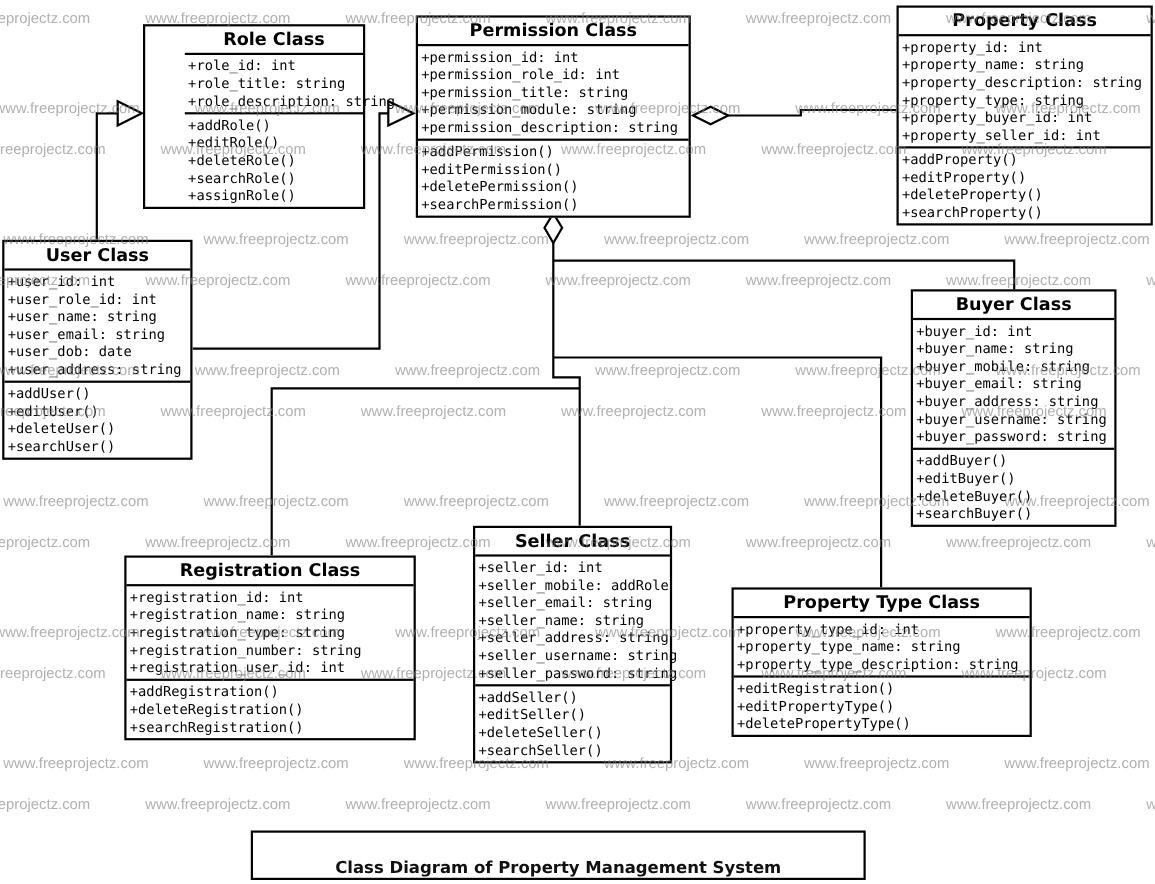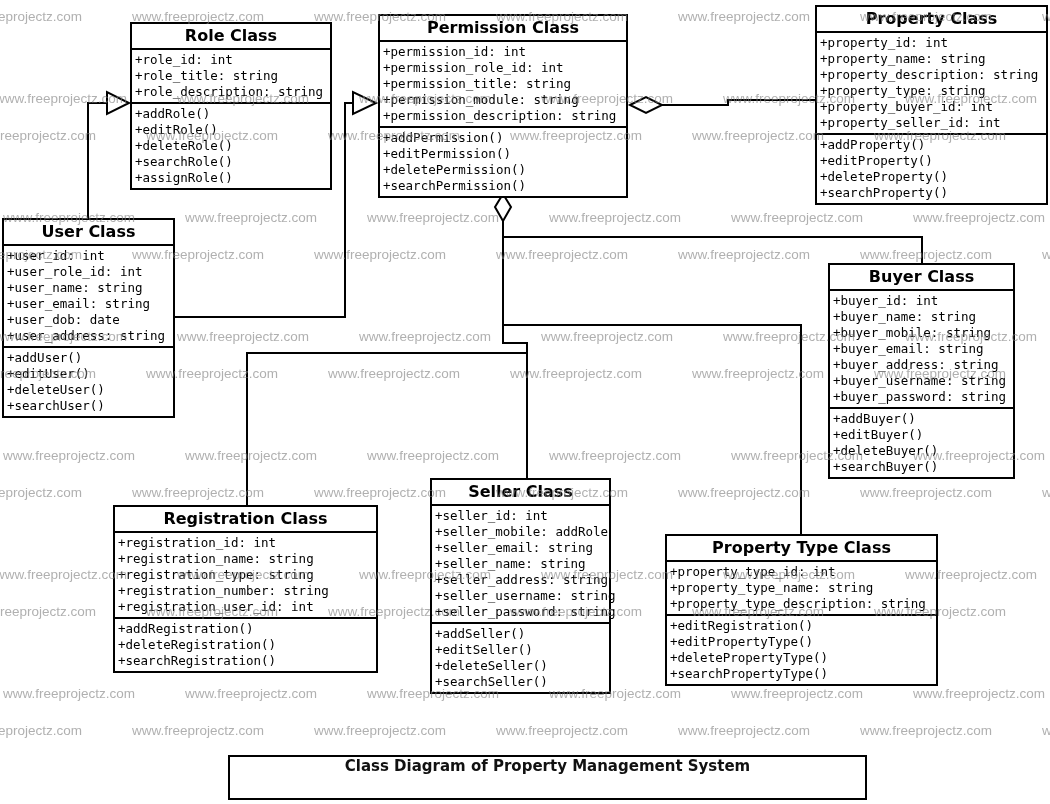--- a/index.html
+++ b/index.html
@@ -7,31 +7,31 @@
           font-family:"DejaVu Sans",sans-serif;}
   #connector-layer{position:absolute;left:0;top:0;z-index:1;}
   .uml-box{position:absolute;z-index:2;background:#ffffff;border:2px solid #000;box-sizing:border-box;}
   .uml-title{font-family:"DejaVu Sans",sans-serif;font-weight:bold;font-size:16px;line-height:20px;
              text-align:center;padding:2px 2px;border-bottom:2px solid #000;color:#000;}
   .uml-attrs{border-bottom:2px solid #000;padding:2px 3px;}
   .uml-methods{padding:2px 3px;}
   .uml-line{font-family:"DejaVu Sans Mono",monospace;font-size:12.5px;line-height:16px;
             white-space:pre;color:#000;}
   
-  #box-role         {left:130px;top:22px; width:202px;}
+  #box-role         {left:130px;top:22px; width:202px;padding-left:36px;}
   #box-permission   {left:378px;top:14px; width:250px;}
   #box-property     {left:815px;top:5px;  width:233px;}
   #box-user         {left:2px;  top:218px;width:173px;}
   #box-buyer        {left:828px;top:263px;width:187px;}
   #box-registration {left:113px;top:505px;width:265px;}
   #box-seller       {left:430px;top:478px;width:181px;}
   #box-property-type{left:665px;top:534px;width:273px;}
-  #caption-box{position:absolute;z-index:2;left:228px;top:755px;width:639px;height:45px;
+  #caption-box{position:absolute;z-index:2;left:228px;top:755px;width:559px;height:45px;
                border:2px solid #000;box-sizing:border-box;background:#fff;
-               display:flex;align-items:flex-start;justify-content:center;}
+               display:flex;align-items:flex-end;justify-content:center;}
   #caption-box .cap{font-family:"DejaVu Sans",sans-serif;font-weight:bold;font-size:15px;color:#111;}
   #watermark-layer{position:absolute;left:0;top:0;width:100%;height:100%;z-index:3;pointer-events:none;}
   .wm{position:absolute;font-family:"Liberation Sans","DejaVu Sans",sans-serif;font-size:13.5px;
       color:rgba(128,128,128,0.62);white-space:nowrap;}
 </style>
 </head>
 <body>
 
 <div id="canvas">
 
@@ -199,21 +199,20 @@
     <div class="uml-title">Property Type Class</div>
     <div class="uml-attrs">
         <div class="uml-line">+property_type_id: int</div>
         <div class="uml-line">+property_type_name: string</div>
         <div class="uml-line">+property_type_description: string</div>
       </div>
     <div class="uml-methods">
         <div class="uml-line">+editRegistration()</div>
         <div class="uml-line">+editPropertyType()</div>
         <div class="uml-line">+deletePropertyType()</div>
-        <div class="uml-line">+searchPropertyType()</div>
       </div>
   </div>
 
   <div id="caption-box">
     <span class="cap">Class Diagram of Property Management System</span>
   </div>
 
   <div id="watermark-layer">
       <span class="wm" style="left: -50px; top: 9px;">www.freeprojectz.com</span>
       <span class="wm" style="left: 132px; top: 9px;">www.freeprojectz.com</span>

